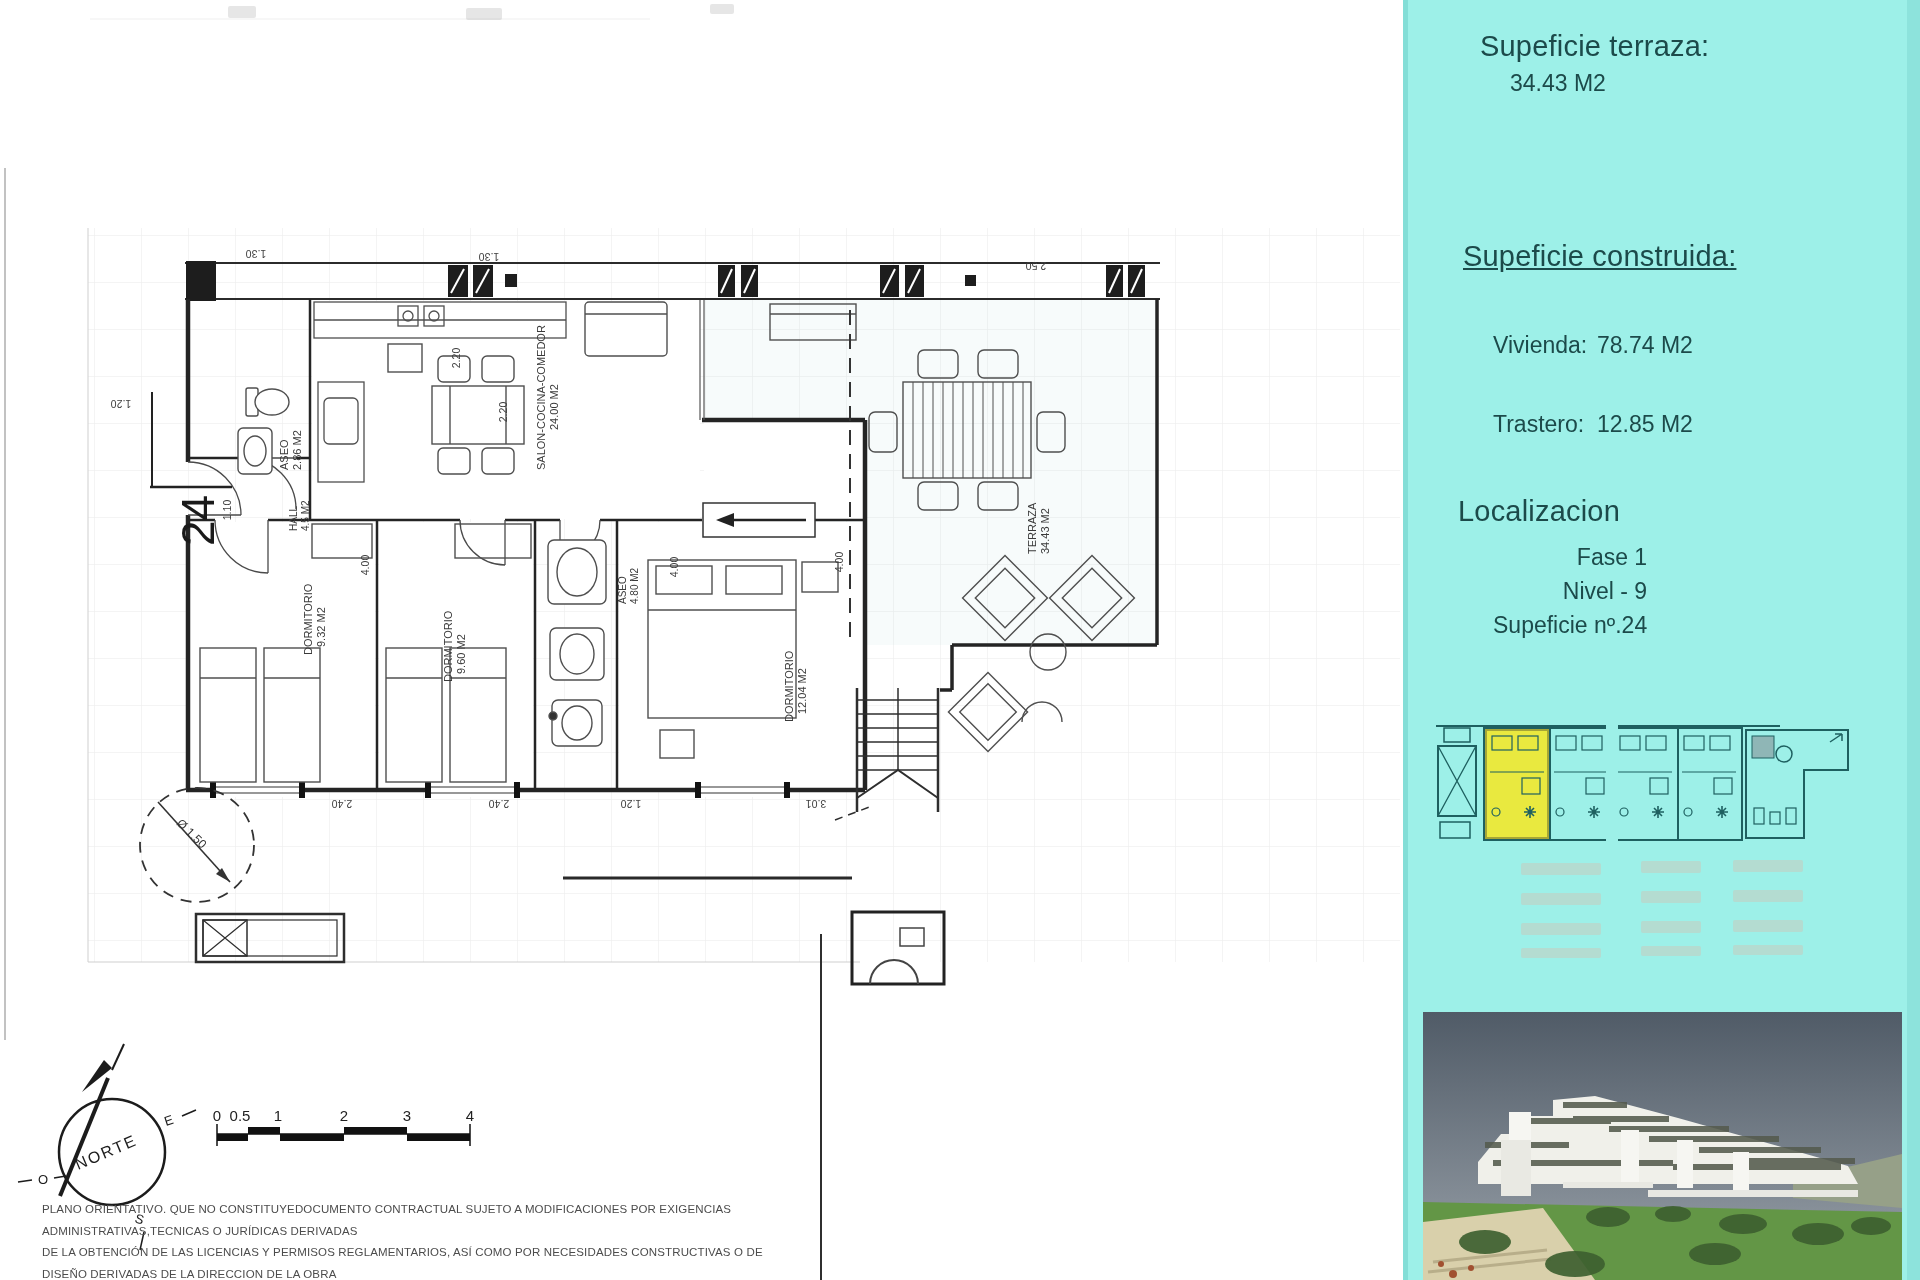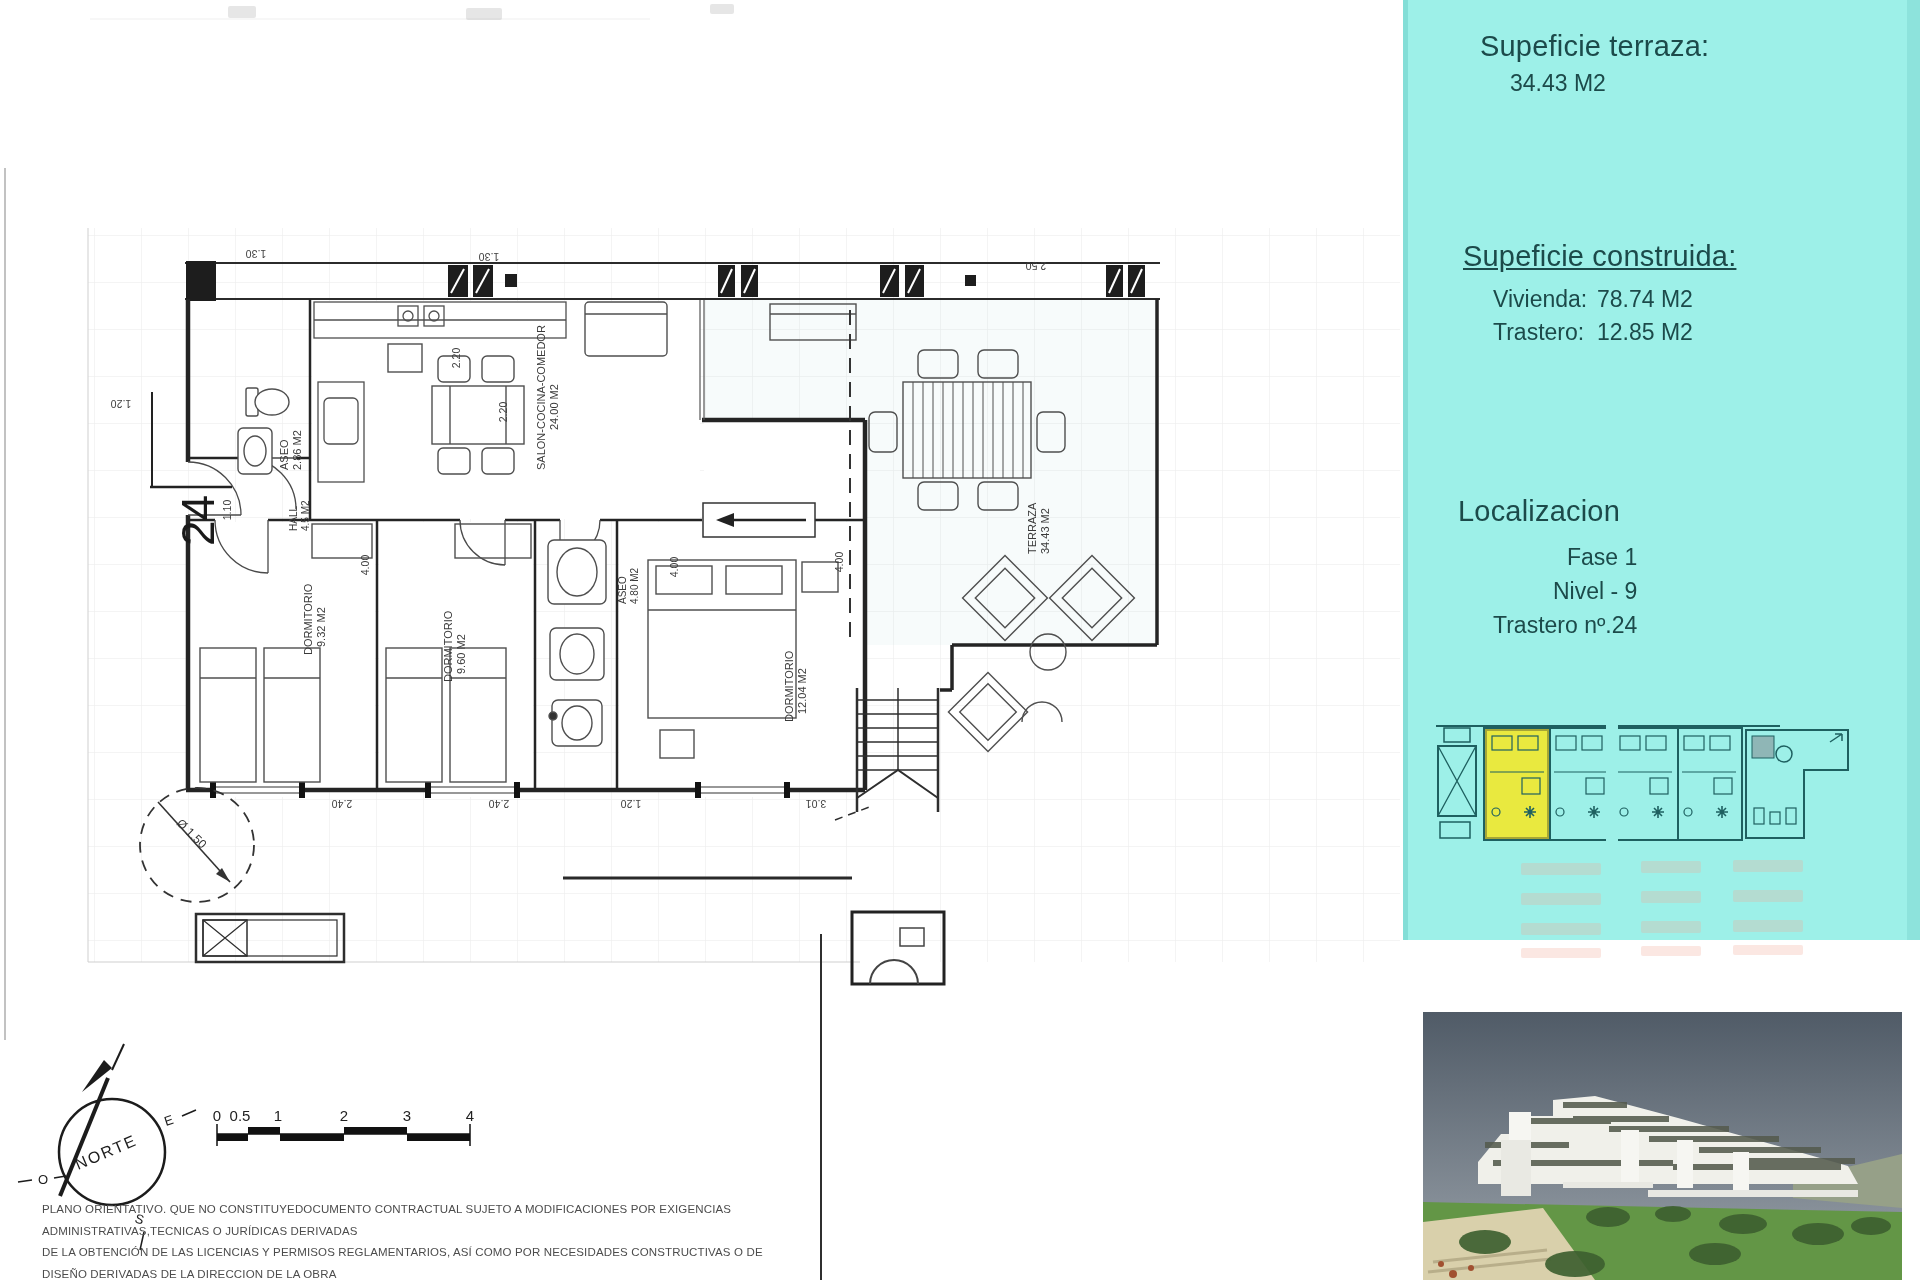--- a/index.html
+++ b/index.html
@@ -1,28 +1,28 @@
 <!DOCTYPE html>
 <html><head>
 <meta charset="utf-8">
 <style>
   html,body{margin:0;padding:0;}
   body{width:1920px;height:1280px;position:relative;overflow:hidden;background:#ffffff;
        font-family:"Liberation Sans", sans-serif;}
   .abs{position:absolute;}
 
   
-  #side-panel{left:1403px;top:0;width:517px;height:940px;background:#9DF0E8;}
+  #side-panel{left:1403px;top:0;width:517px;height:1280px;background:#9DF0E8;}
   #side-panel::before{content:"";position:absolute;left:0;top:0;width:5px;height:100%;
        background:rgba(0,130,130,.16);}
   #side-panel::after{content:"";position:absolute;right:0;top:0;width:13px;height:100%;
        background:rgba(0,120,120,.10);}
   .p-title{color:#1C4A4A;font-size:29px;letter-spacing:.2px;}
   .p-body{color:#1C4A4A;font-size:23px;}
-  .row{display:flex;}
+  .row{display:flex;margin-top:46px;}
   .rl{width:104px;}
   .ghost{position:absolute;background:#F2A898;opacity:.28;border-radius:2px;}
 
   
   #disclaimer{left:42px;top:1199px;width:760px;color:#4C4C4C;font-size:11.5px;
       line-height:21.5px;letter-spacing:.15px;}
   #divider-line{left:820px;top:934px;width:2px;height:346px;background:#2F2F2F;}
   #page-edge-line{left:4px;top:168px;width:2px;height:872px;background:#C2C2C2;}
   .smudge{background:#9a9a9a;opacity:.25;border-radius:2px;}
 
@@ -399,21 +399,21 @@
     <div class="row">
       <span class="rl">Trastero:</span>
       <span>12.85 M2</span>
     </div>
   </div>
 
   <div class="abs p-title" style="left:55px;top:495px;">Localizacion</div>
   <div class="abs p-body" style="left:90px;top:540px;line-height:34px;text-align:right;">
     <div>Fase 1</div>
     <div>Nivel - 9</div>
-    <div>Trastero nº.24</div>
+    <div>Supeficie nº.24</div>
   </div>
 
   <svg class="abs" style="left:29px;top:712px;" width="420" height="140" viewBox="0 0 420 140">
     <g stroke="#1E6060" fill="none" stroke-width="2">
       <line x1="4" y1="14" x2="348" y2="14"></line>
       <rect x="6" y="34" width="38" height="70"></rect>
       <path d="M6,34 L44,104 M44,34 L6,104" stroke-width="1.3"></path>
       <rect x="12" y="16" width="26" height="14" stroke-width="1.5"></rect>
       <rect x="8" y="110" width="30" height="16" stroke-width="1.5"></rect>
     </g>

